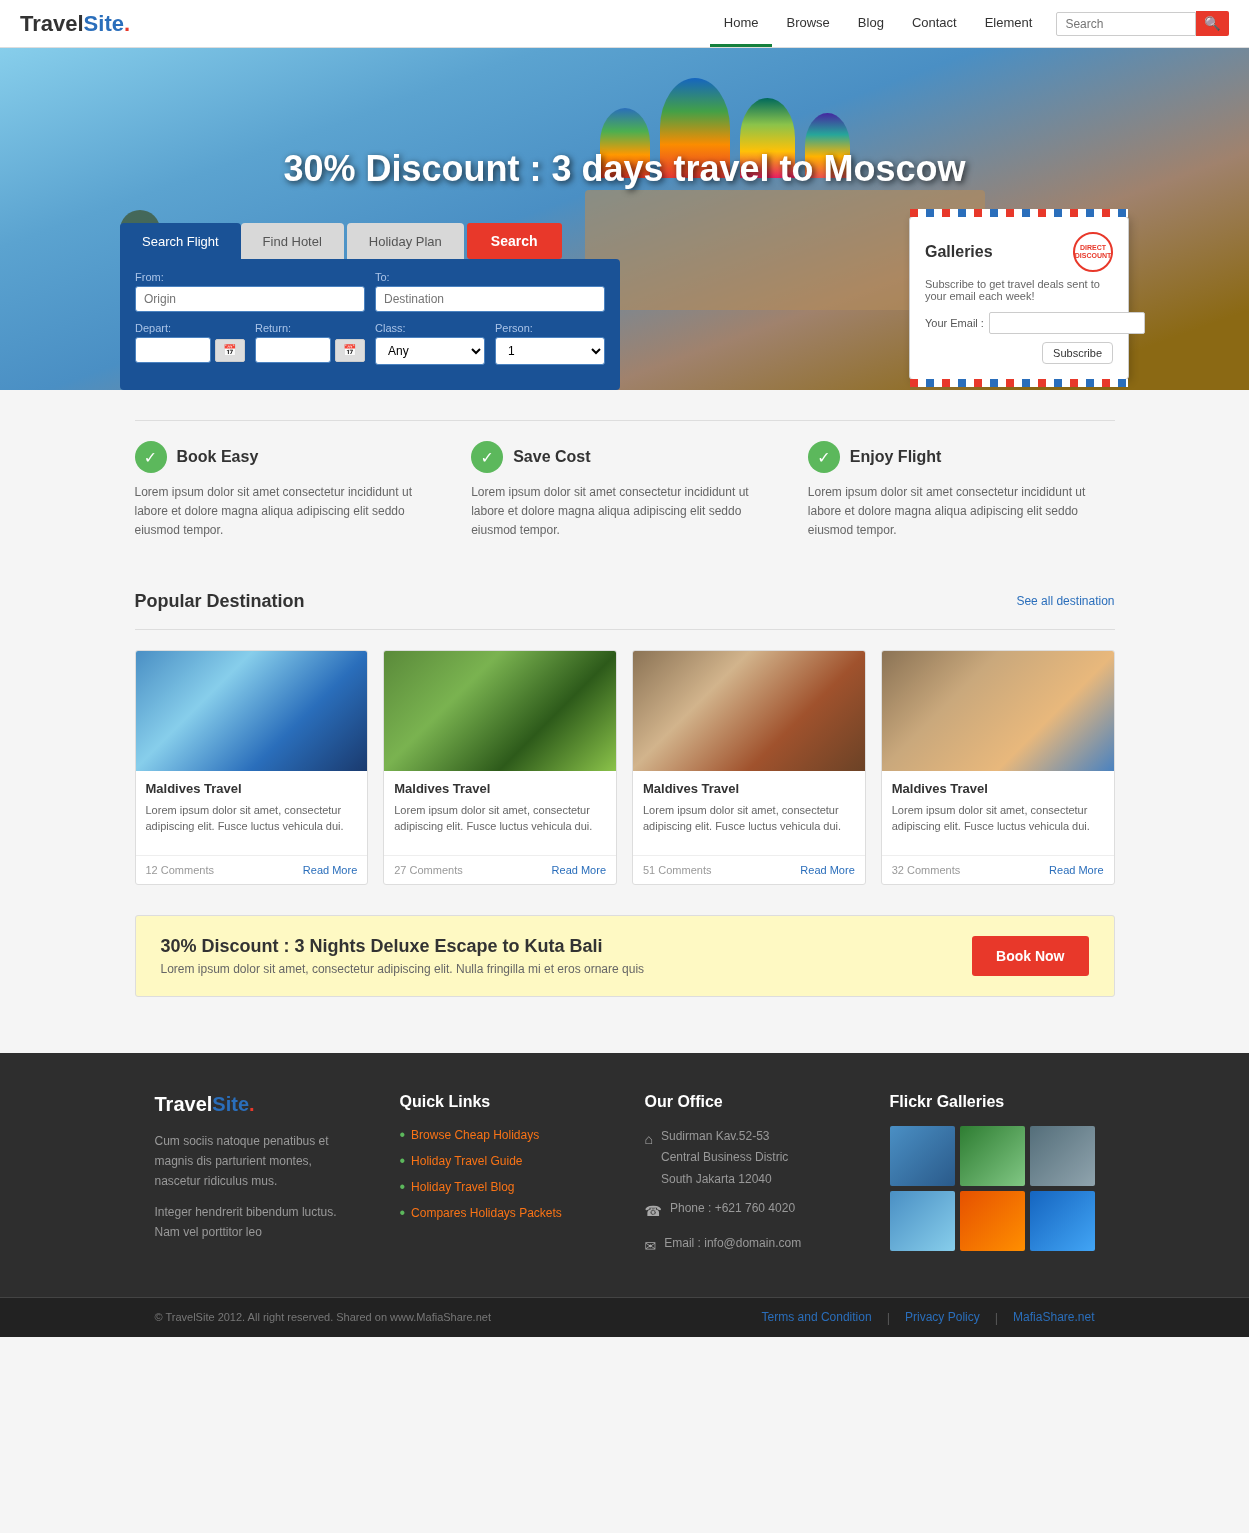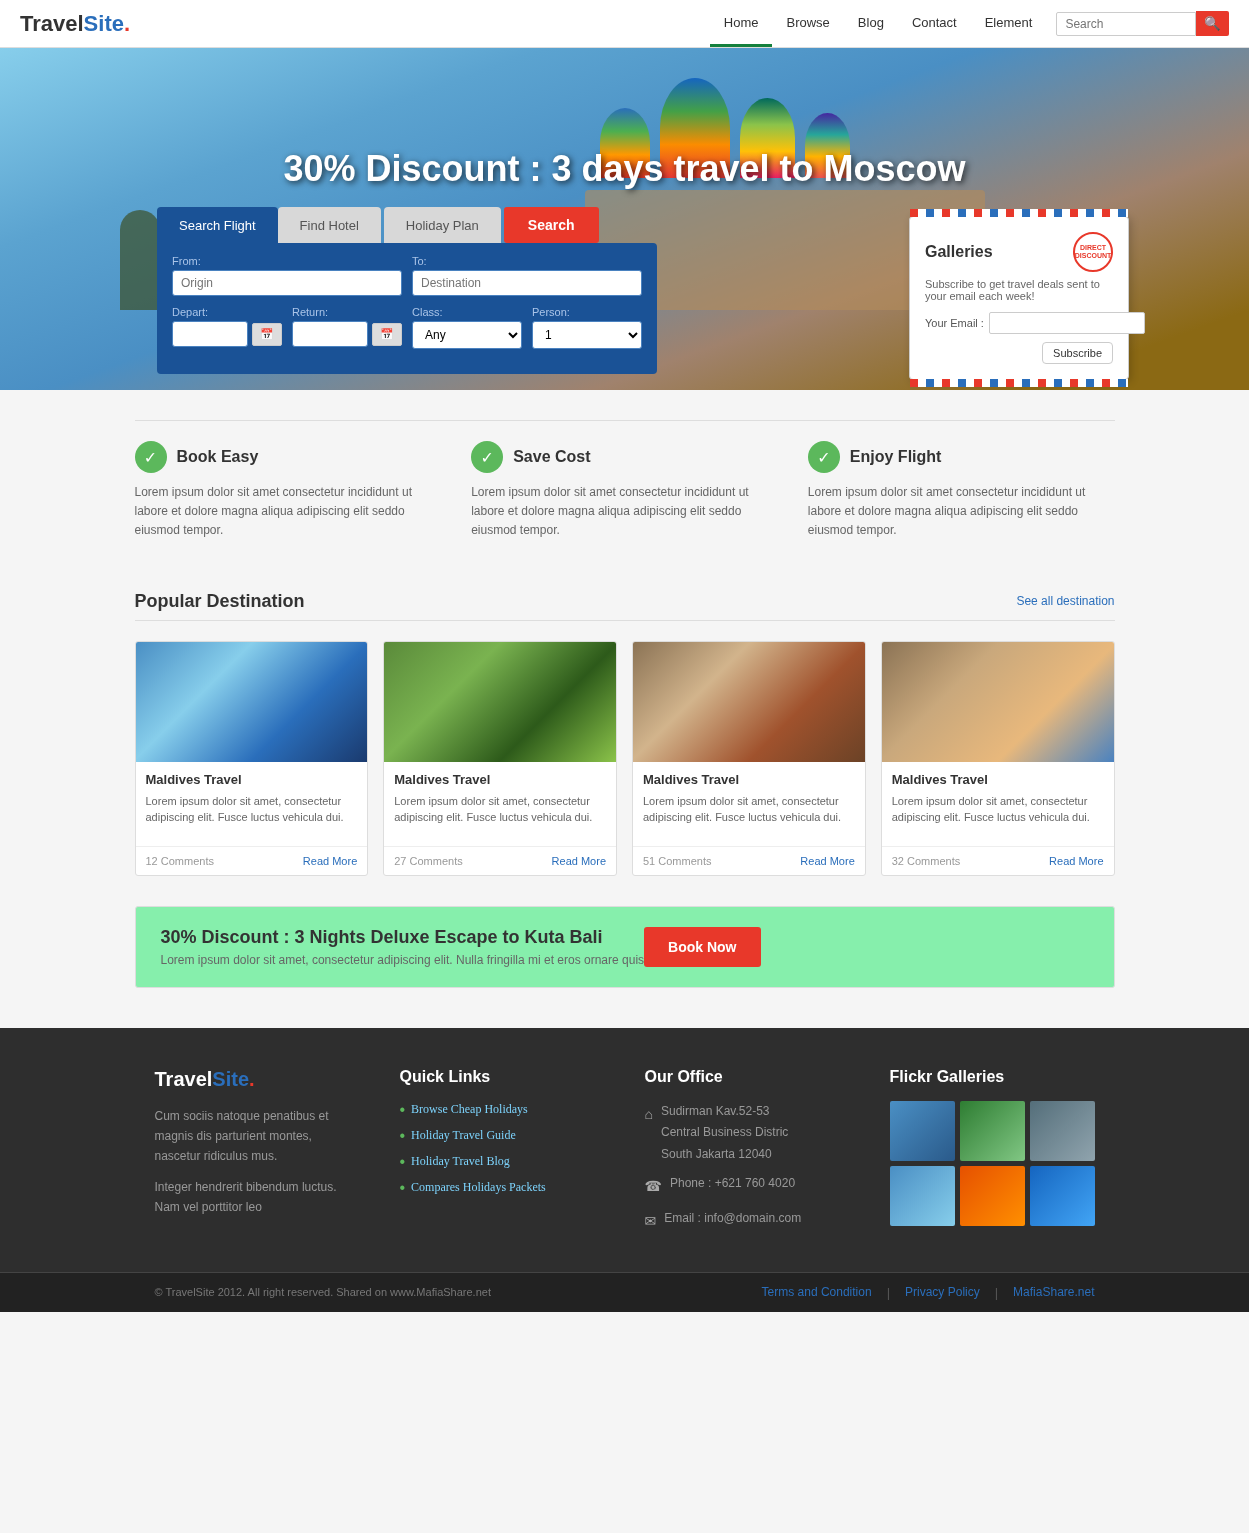--- a/index.html
+++ b/index.html
@@ -13,21 +13,21 @@
     .logo-dot { color: #e8382a; }
     .nav { display: flex; align-items: center; gap: 0; }
     .nav-item { padding: 14px 14px; font-size: 13px; color: #333; text-decoration: none; cursor: pointer; border-bottom: 3px solid transparent; }
     .nav-item.active { border-bottom: 3px solid #15803d; color: #333; }
     .search-bar { display: flex; align-items: center; margin-left: 10px; }
     .search-bar input { border: 1px solid #ccc; padding: 4px 8px; font-size: 12px; width: 140px; border-radius: 2px 0 0 2px; outline: none; }
     .search-bar button { background: #e8382a; border: none; color: #fff; padding: 5px 8px; cursor: pointer; border-radius: 0 2px 2px 0; }
     .hero-title { position: absolute; top: 100px; left: 0; right: 0; text-align: center; color: #fff; font-size: 36px; font-weight: bold; text-shadow: 2px 2px 6px rgba(0,0,0,0.7); z-index: 5; }
 
     
-    .search-section { position: absolute; bottom: 16px; left: 120px; width: 500px; z-index: 10; margin-left: 37px; }
+    .search-section { position: absolute; bottom: 0; left: 120px; width: 500px; z-index: 10; }
     .search-tabs { display: flex; }
     .search-tab { padding: 10px 22px; font-size: 13px; cursor: pointer; border-radius: 4px 4px 0 0; color: #555; background: #e0e0e0; border: none; }
     .search-tab.active { background: #1a5296; color: #fff; }
     .search-tab:not(.active) { background: #d8d8d8; margin-right: 3px; }
     .search-btn { background: #e8382a; color: #fff; border: none; padding: 10px 24px; font-size: 14px; cursor: pointer; border-radius: 3px; font-weight: bold; }
     .search-form { background: #1a5296; padding: 12px 15px 15px; border-radius: 0 4px 4px 4px; }
     .search-form .row { display: flex; gap: 10px; margin-bottom: 10px; }
     .search-form .field { flex: 1; }
     .search-form label { color: #aac4e8; font-size: 11px; display: block; margin-bottom: 3px; }
     .search-form input[type="text"], .search-form select { width: 100%; padding: 5px 8px; border: 1px solid #4a82c0; background: #fff; border-radius: 3px; font-size: 12px; }
@@ -52,56 +52,56 @@
 
     
     .features { display: flex; gap: 30px; margin-bottom: 30px; padding: 20px 0; border-top: 1px solid #ddd; }
     .feature { flex: 1; }
     .feature-header { display: flex; align-items: center; gap: 10px; margin-bottom: 10px; }
     .check-icon { width: 32px; height: 32px; background: #5cb85c; border-radius: 50%; display: flex; align-items: center; justify-content: center; color: #fff; font-size: 16px; flex-shrink: 0; }
     .feature-title { font-size: 16px; font-weight: bold; color: #333; }
     .feature-text { font-size: 12px; color: #666; line-height: 1.6; }
 
     
-    .section-header { display: flex; align-items: center; justify-content: space-between; margin-bottom: 20px; border-bottom: 1px solid #ddd; padding-bottom: 8px; }
+    .section-header { display: flex; align-items: center; justify-content: space-between; margin-bottom: 20px; border-bottom: 1px solid #ddd; padding-bottom: 17px; }
     .section-title { font-size: 18px; font-weight: bold; color: #333; }
     .see-all { color: #2a6ebb; font-size: 12px; text-decoration: none; cursor: pointer; }
     .destinations { display: flex; gap: 15px; margin-bottom: 30px; }
     .dest-card { flex: 1; background: #fff; border: 1px solid #ddd; border-radius: 3px; overflow: hidden; }
     .dest-img { height: 120px; background: #888; position: relative; overflow: hidden; }
     .dest-img-1 { background: linear-gradient(135deg, #4a8fc4, #87CEEB, #2a6ebb, #1a3a6e); }
     .dest-img-2 { background: linear-gradient(135deg, #5a8a3a, #7ab350, #2d5a1a, #8BC34A); }
     .dest-img-3 { background: linear-gradient(135deg, #8B7355, #D2B48C, #A0522D, #6B4226); }
     .dest-img-4 { background: linear-gradient(135deg, #8B7355, #c9a87c, #e8b87c, #4a82c0); }
     .dest-body { padding: 10px; }
     .dest-title { font-size: 13px; font-weight: bold; color: #333; margin-bottom: 6px; }
     .dest-text { font-size: 11px; color: #666; line-height: 1.5; margin-bottom: 10px; }
     .dest-footer { display: flex; align-items: center; justify-content: space-between; padding: 8px 10px; border-top: 1px solid #eee; }
     .comments { font-size: 11px; color: #999; }
     .read-more { color: #2a6ebb; font-size: 11px; text-decoration: none; cursor: pointer; }
 
     
-    .promo-banner { background: #86efac; border: 1px solid #ddd; border-radius: 3px; padding: 20px 25px; display: flex; align-items: center; margin-bottom: 40px; }
+    .promo-banner { background: #fef9c3; border: 1px solid #ddd; border-radius: 3px; padding: 20px 25px; display: flex; align-items: center; justify-content: space-between; margin-bottom: 56px; }
     .promo-title { font-size: 18px; font-weight: bold; color: #333; margin-bottom: 5px; }
     .promo-text { font-size: 12px; color: #666; }
     .book-btn { background: #e8382a; color: #fff; border: none; padding: 12px 24px; font-size: 14px; font-weight: bold; cursor: pointer; border-radius: 3px; white-space: nowrap; }
 
     
     .footer { background: #2e2e2e; color: #bbb; padding: 40px 0 0; }
     .footer-inner { max-width: 980px; margin: 0 auto; display: flex; gap: 40px; padding: 0 20px 30px; }
     .footer-col { flex: 1; }
     .footer-logo { font-size: 20px; font-weight: bold; margin-bottom: 15px; }
     .footer-logo-travel { color: #fff; }
     .footer-logo-site { color: #2a6ebb; }
     .footer-logo-dot { color: #e8382a; }
     .footer-desc { font-size: 12px; color: #999; line-height: 1.7; margin-bottom: 10px; }
     .footer-col-title { font-size: 16px; font-weight: bold; color: #fff; margin-bottom: 15px; }
     .footer-links { list-style: none; }
     .footer-links li { margin-bottom: 8px; display: flex; align-items: center; gap: 6px; }
-    .footer-links a { color: #7dd3fc; font-size: 12px; text-decoration: none; cursor: pointer; font-family: Liberation Serif, serif; }
+    .footer-links a { color: #f97316; font-size: 12px; text-decoration: none; cursor: pointer; }
     .bullet { color: #5cb85c; font-size: 16px; }
     .office-info { font-size: 12px; color: #999; line-height: 1.8; }
     .office-row { display: flex; align-items: flex-start; gap: 8px; margin-bottom: 8px; }
     .office-icon { color: #aaa; font-size: 14px; margin-top: 1px; flex-shrink: 0; }
     .flickr-grid { display: grid; grid-template-columns: repeat(3, 1fr); gap: 5px; }
     .flickr-item { height: 60px; border-radius: 2px; }
     .fl-1 { background: linear-gradient(135deg, #4a8fc4, #2a5a8a); }
     .fl-2 { background: linear-gradient(135deg, #2e7d32, #81c784); }
     .fl-3 { background: linear-gradient(135deg, #546e7a, #90a4ae); }
     .fl-4 { background: linear-gradient(135deg, #4a8fc4, #87CEEB); }

